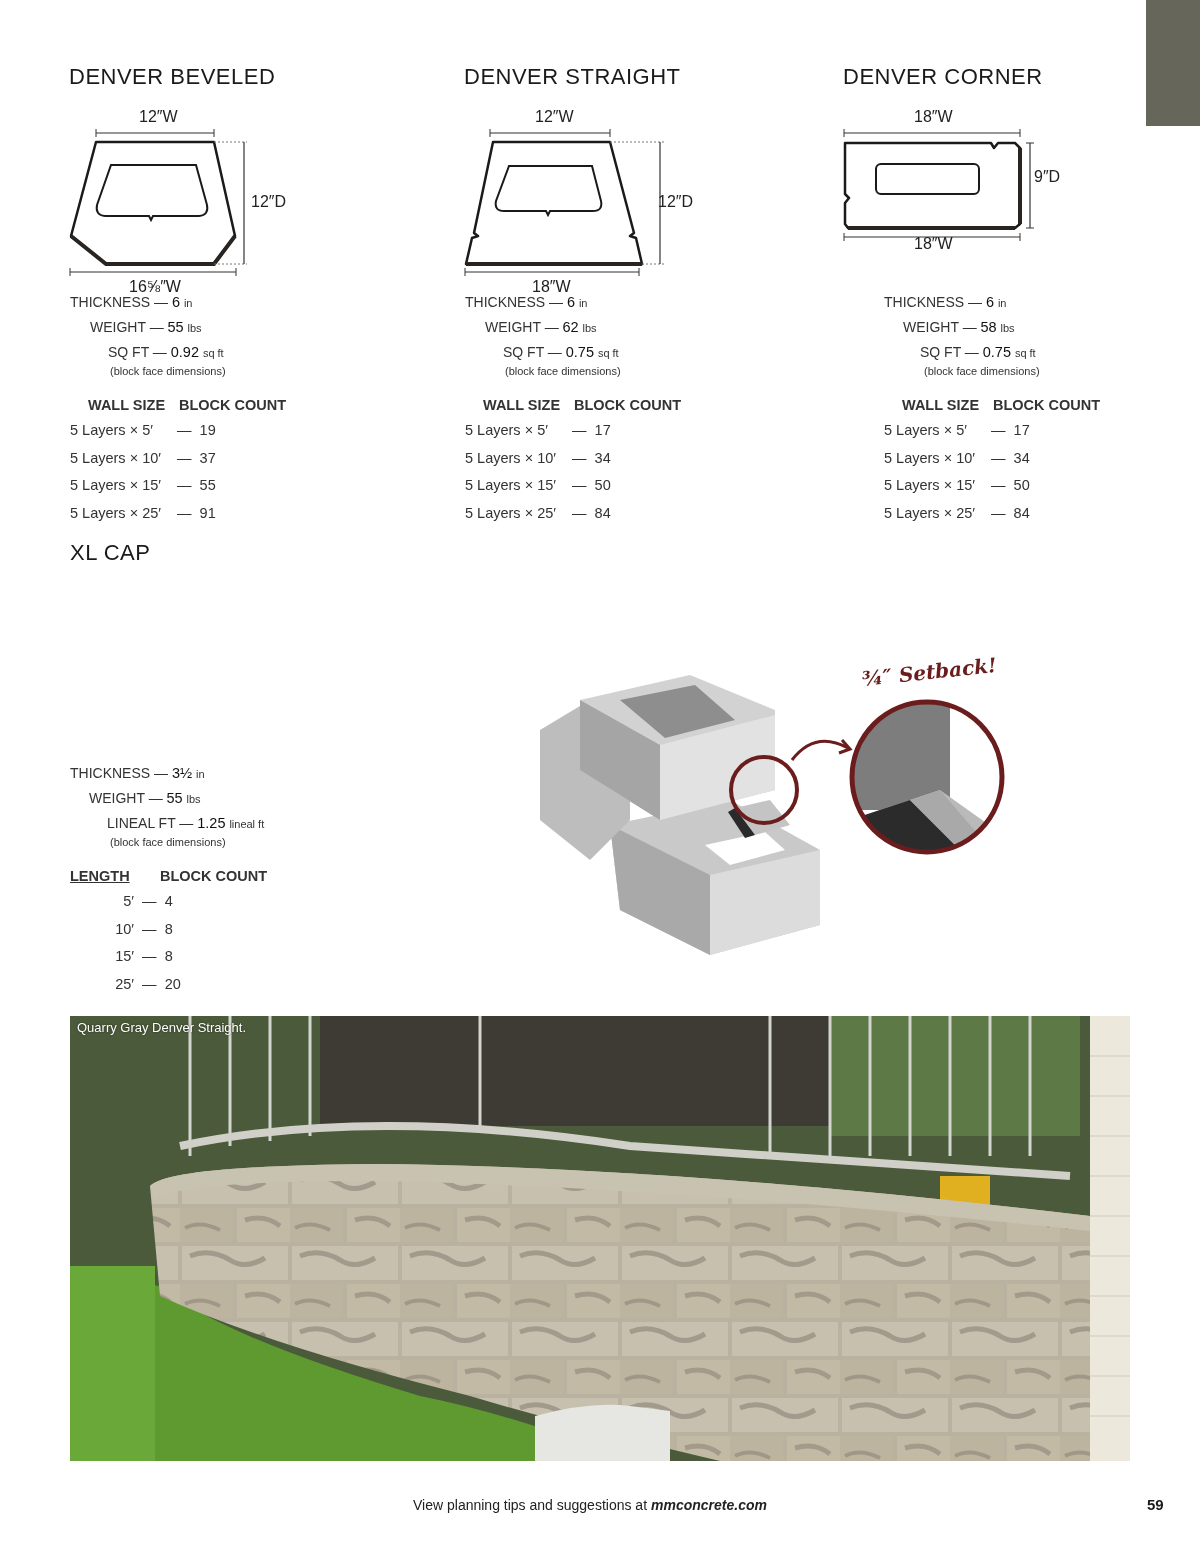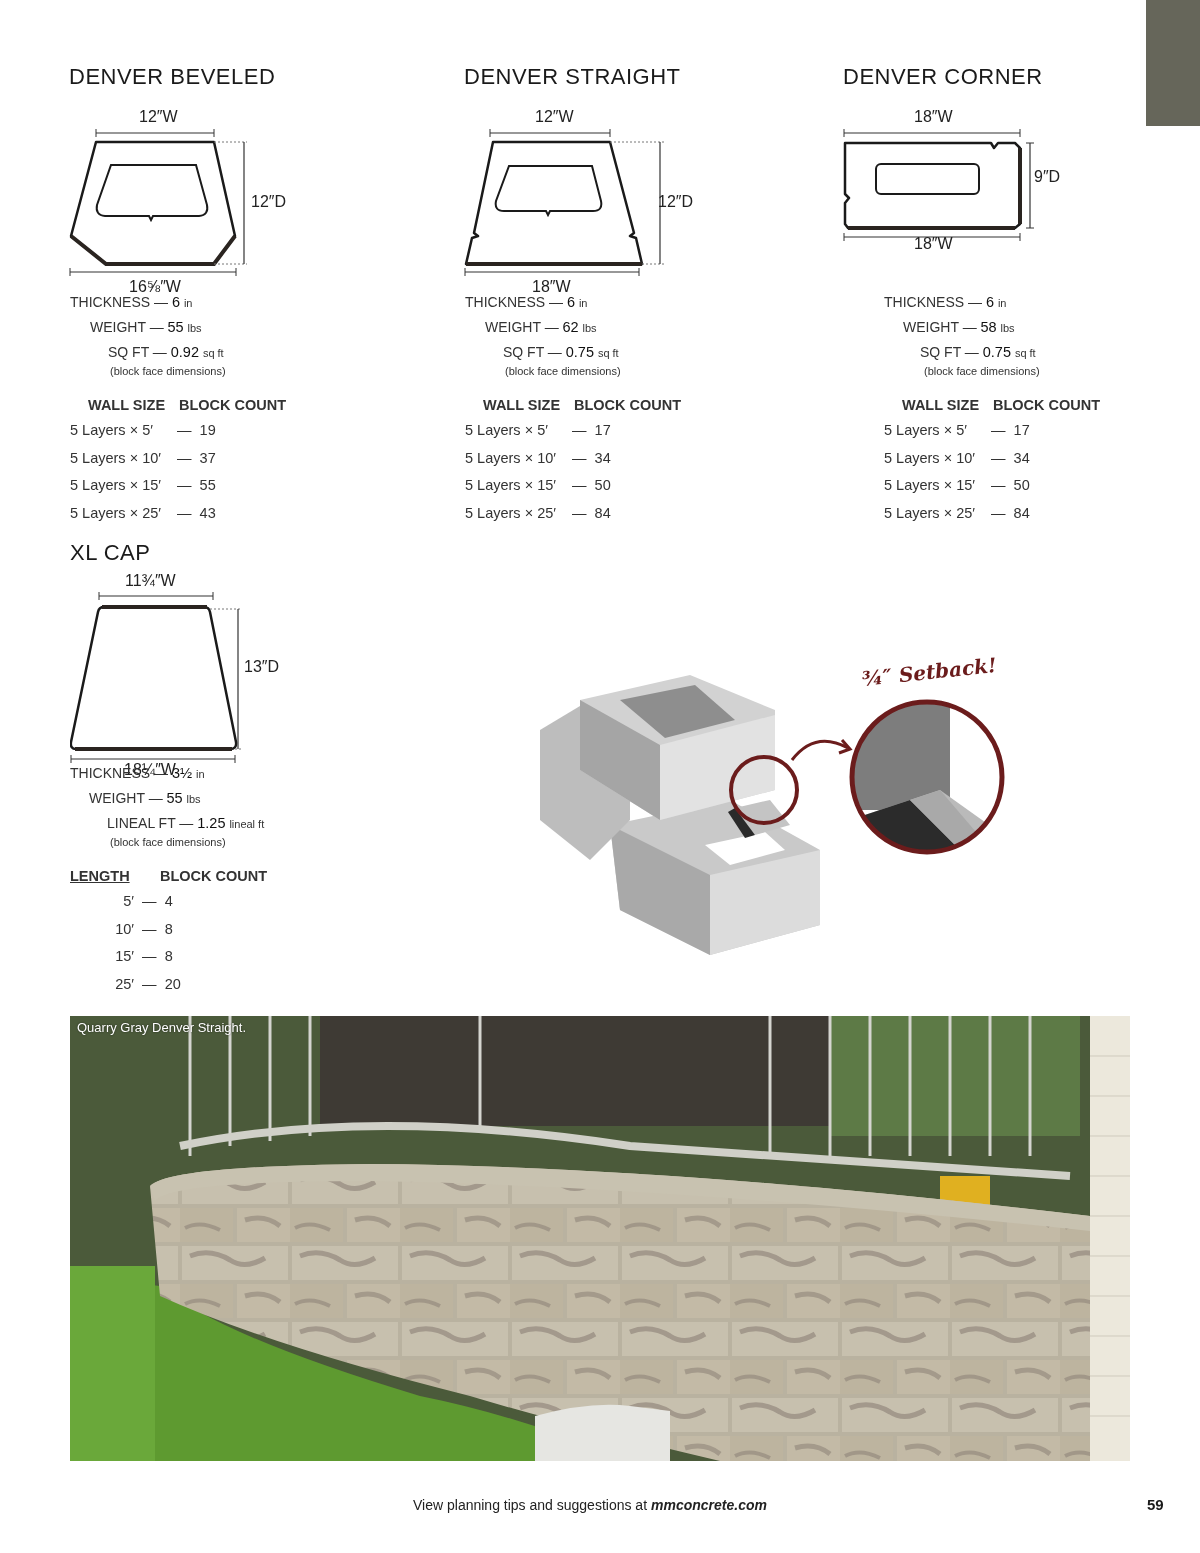--- a/index.html
+++ b/index.html
@@ -60,21 +60,21 @@
 </div>
 <div class="block specs" style="left:70px; top:290px;">
   <div class="row"><span>THICKNESS —</span> <span class="val">6</span> <span class="unit">in</span></div>
   <div class="row" style="padding-left:20px;"><span>WEIGHT —</span> <span class="val">55</span> <span class="unit">lbs</span></div>
   <div class="row" style="padding-left:38px;"><span>SQ FT —</span> <span class="val">0.92</span> <span class="unit">sq ft</span></div>
   <div class="note" style="padding-left:40px;">(block face dimensions)</div>
   <div class="tbl-head"><span class="c1" style="width:109px; padding-left:18px; box-sizing:border-box;">WALL SIZE</span><span class="c2">BLOCK COUNT</span></div>
   <div class="tbl-row"><span class="c1" style="width:107px;">5 Layers × 5′</span>—&nbsp;&nbsp;<span>19</span></div>
   <div class="tbl-row"><span class="c1" style="width:107px;">5 Layers × 10′</span>—&nbsp;&nbsp;<span>37</span></div>
   <div class="tbl-row"><span class="c1" style="width:107px;">5 Layers × 15′</span>—&nbsp;&nbsp;<span>55</span></div>
-  <div class="tbl-row"><span class="c1" style="width:107px;">5 Layers × 25′</span>—&nbsp;&nbsp;<span>43</span></div>
+  <div class="tbl-row"><span class="c1" style="width:107px;">5 Layers × 25′</span>—&nbsp;&nbsp;<span>91</span></div>
 </div>
 
 <div class="block" style="left:464px; top:64px; width:300px;">
   <h2 class="title">DENVER STRAIGHT</h2>
   <div class="diagram" style="width:260px; height:200px; margin-top:8px;">
     <svg width="260" height="200" viewBox="0 0 260 200">
       <line x1="26" y1="35" x2="146" y2="35" stroke="#333" stroke-width="1.2"></line>
       <line x1="26" y1="31" x2="26" y2="39" stroke="#333"></line>
         <line x1="146" y1="31" x2="146" y2="39" stroke="#333"></line>
       <path d="M29 44 L146 44 L170 135 L166 138 L172 140 L178 166 L2 166 L8 140 L14 138 L10 135 Z" fill="#fff" stroke="#1a1a1a" stroke-width="2.5" stroke-linejoin="round"></path>
@@ -134,39 +134,20 @@
   <div class="note" style="padding-left:40px;">(block face dimensions)</div>
   <div class="tbl-head"><span class="c1" style="width:109px; padding-left:18px; box-sizing:border-box;">WALL SIZE</span><span class="c2">BLOCK COUNT</span></div>
   <div class="tbl-row"><span class="c1" style="width:107px;">5 Layers × 5′</span>—&nbsp;&nbsp;<span>17</span></div>
   <div class="tbl-row"><span class="c1" style="width:107px;">5 Layers × 10′</span>—&nbsp;&nbsp;<span>34</span></div>
   <div class="tbl-row"><span class="c1" style="width:107px;">5 Layers × 15′</span>—&nbsp;&nbsp;<span>50</span></div>
   <div class="tbl-row"><span class="c1" style="width:107px;">5 Layers × 25′</span>—&nbsp;&nbsp;<span>84</span></div>
 </div>
 
 <div class="block" style="left:70px; top:540px; width:300px;">
   <h2 class="title">XL CAP</h2>
-  <div class="diagram" style="width:260px; height:200px; margin-top:6px;">
-    <svg width="260" height="200" viewBox="0 0 260 200">
-      <line x1="29" y1="24" x2="143" y2="24" stroke="#333" stroke-width="1.2"></line>
-      <line x1="29" y1="20" x2="29" y2="28" stroke="#333"></line>
-        <line x1="143" y1="20" x2="143" y2="28" stroke="#333"></line>
-      <path d="M34 35 L134 35 Q139 35 140 40 L166 170 Q167 177 160 177 L6 177 Q0 177 1 170 L28 40 Q29 35 34 35 Z" fill="#fff" stroke="#1a1a1a" stroke-width="2.5"></path>
-      <line x1="32" y1="35" x2="137" y2="35" stroke="#2a2420" stroke-width="4"></line>
-      <line x1="5" y1="177" x2="162" y2="177" stroke="#2a2420" stroke-width="4"></line>
-      <line x1="140" y1="37" x2="172" y2="37" stroke="#777" stroke-dasharray="2,2"></line>
-      <line x1="165" y1="177" x2="172" y2="177" stroke="#777" stroke-dasharray="2,2"></line>
-      <line x1="168" y1="37" x2="168" y2="177" stroke="#333" stroke-width="1.2"></line>
-      <line x1="1" y1="187" x2="165" y2="187" stroke="#333" stroke-width="1.2"></line>
-      <line x1="1" y1="183" x2="1" y2="191" stroke="#333"></line>
-        <line x1="165" y1="183" x2="165" y2="191" stroke="#333"></line>
-    </svg>
-    <span class="dimlabel" style="left:55px; top:0px;">11¾″W</span>
-    <span class="dimlabel" style="left:174px; top:86px;">13″D</span>
-    <span class="dimlabel" style="left:54px; top:189px;">18¼″W</span>
-  </div>
 </div>
 <div class="block specs" style="left:70px; top:761px;">
   <div class="row"><span>THICKNESS —</span> <span class="val">3½</span> <span class="unit">in</span></div>
   <div class="row" style="padding-left:19px;"><span>WEIGHT —</span> <span class="val">55</span> <span class="unit">lbs</span></div>
   <div class="row" style="padding-left:37px;"><span>LINEAL FT —</span> <span class="val">1.25</span> <span class="unit">lineal ft</span></div>
   <div class="note" style="padding-left:40px;">(block face dimensions)</div>
   <div class="tbl-head"><span class="c1" style="width:90px;text-decoration:underline;">LENGTH</span><span class="c2">BLOCK COUNT</span></div>
   <div class="tbl-row"><span class="c1" style="width:64px; text-align:right;">5′</span>&nbsp;&nbsp;—&nbsp;&nbsp;<span>4</span></div>
   <div class="tbl-row"><span class="c1" style="width:64px; text-align:right;">10′</span>&nbsp;&nbsp;—&nbsp;&nbsp;<span>8</span></div>
   <div class="tbl-row"><span class="c1" style="width:64px; text-align:right;">15′</span>&nbsp;&nbsp;—&nbsp;&nbsp;<span>8</span></div>

